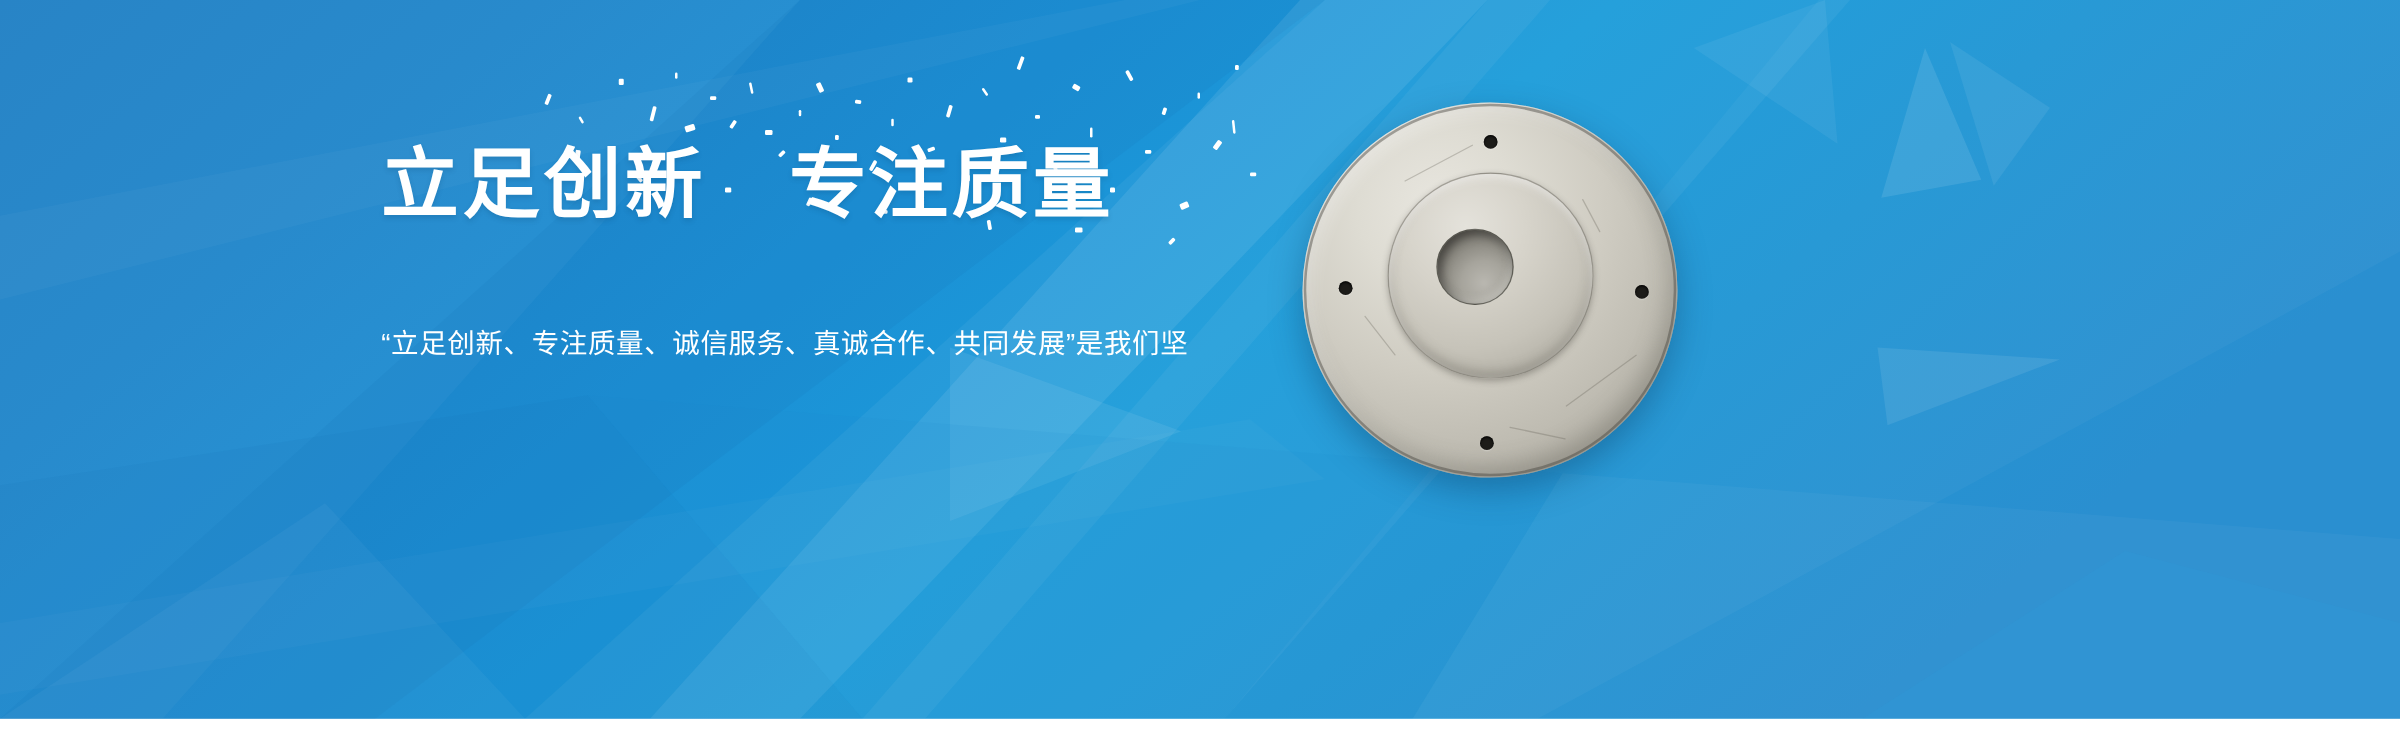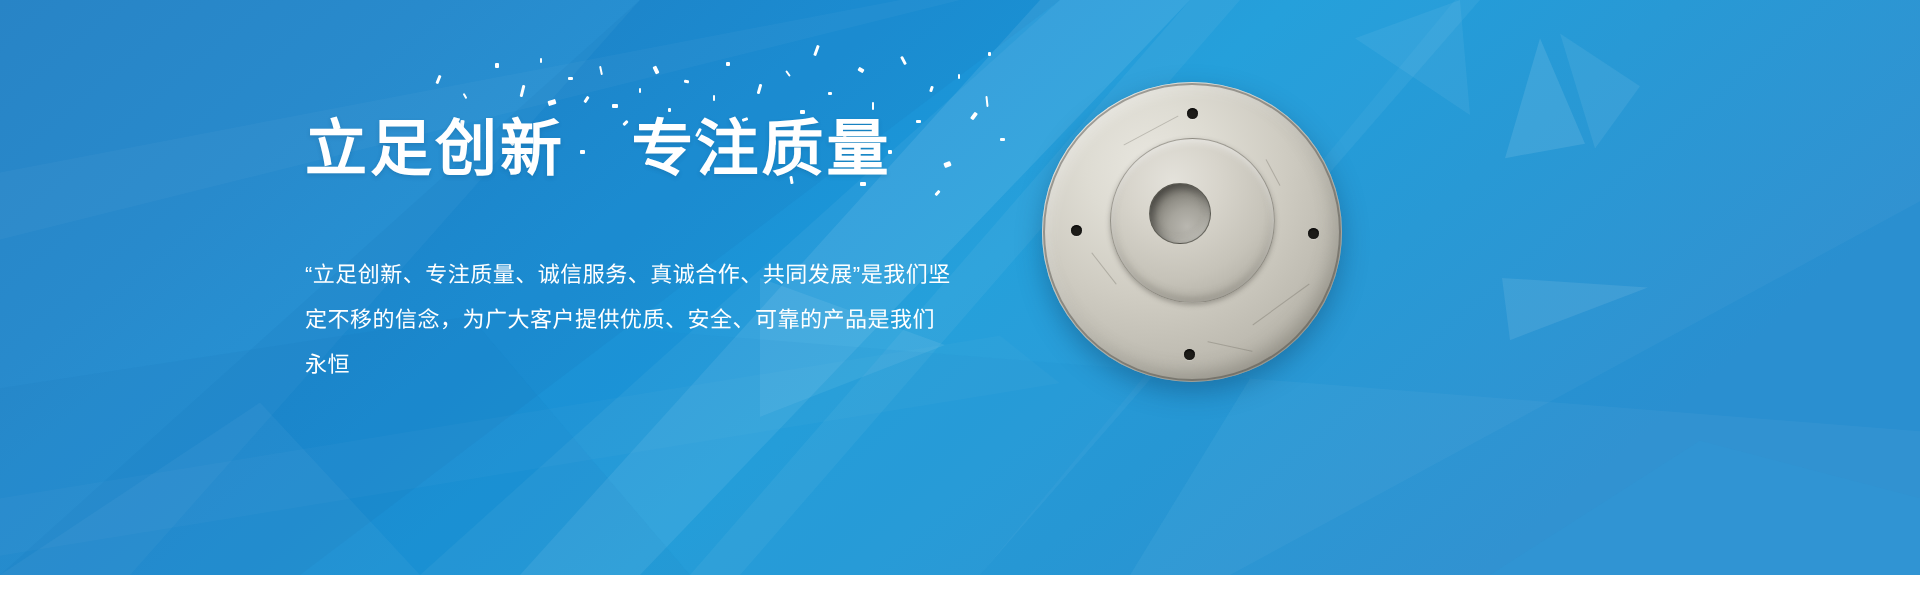--- a/index.html
+++ b/index.html
@@ -260,21 +260,20 @@
   </div>
 
   <div class="headline">
     <span>立足创新</span>
     <span class="gap"></span>
     <span>专注质量</span>
   </div>
 
   <div class="body-copy">
     <p>“立足创新、专注质量、诚信服务、真诚合作、共同发展”是我们坚</p>
-    <p>定不移的信念，为广大客户提供优质、安全、可靠的产品是我们永恒</p>
   </div>
 
   <div class="product">
     <div class="disc-outer">
       <div class="disc-rim"></div>
 
       <div class="scratch" style="left:26%;top:16%;width:62px;height:1px;transform:rotate(-28deg);"></div>
       <div class="scratch" style="left:14%;top:62%;width:40px;height:1px;transform:rotate(52deg);"></div>
       <div class="scratch" style="left:68%;top:74%;width:70px;height:1px;transform:rotate(-36deg);"></div>
       <div class="scratch" style="left:72%;top:30%;width:30px;height:1px;transform:rotate(62deg);"></div>

